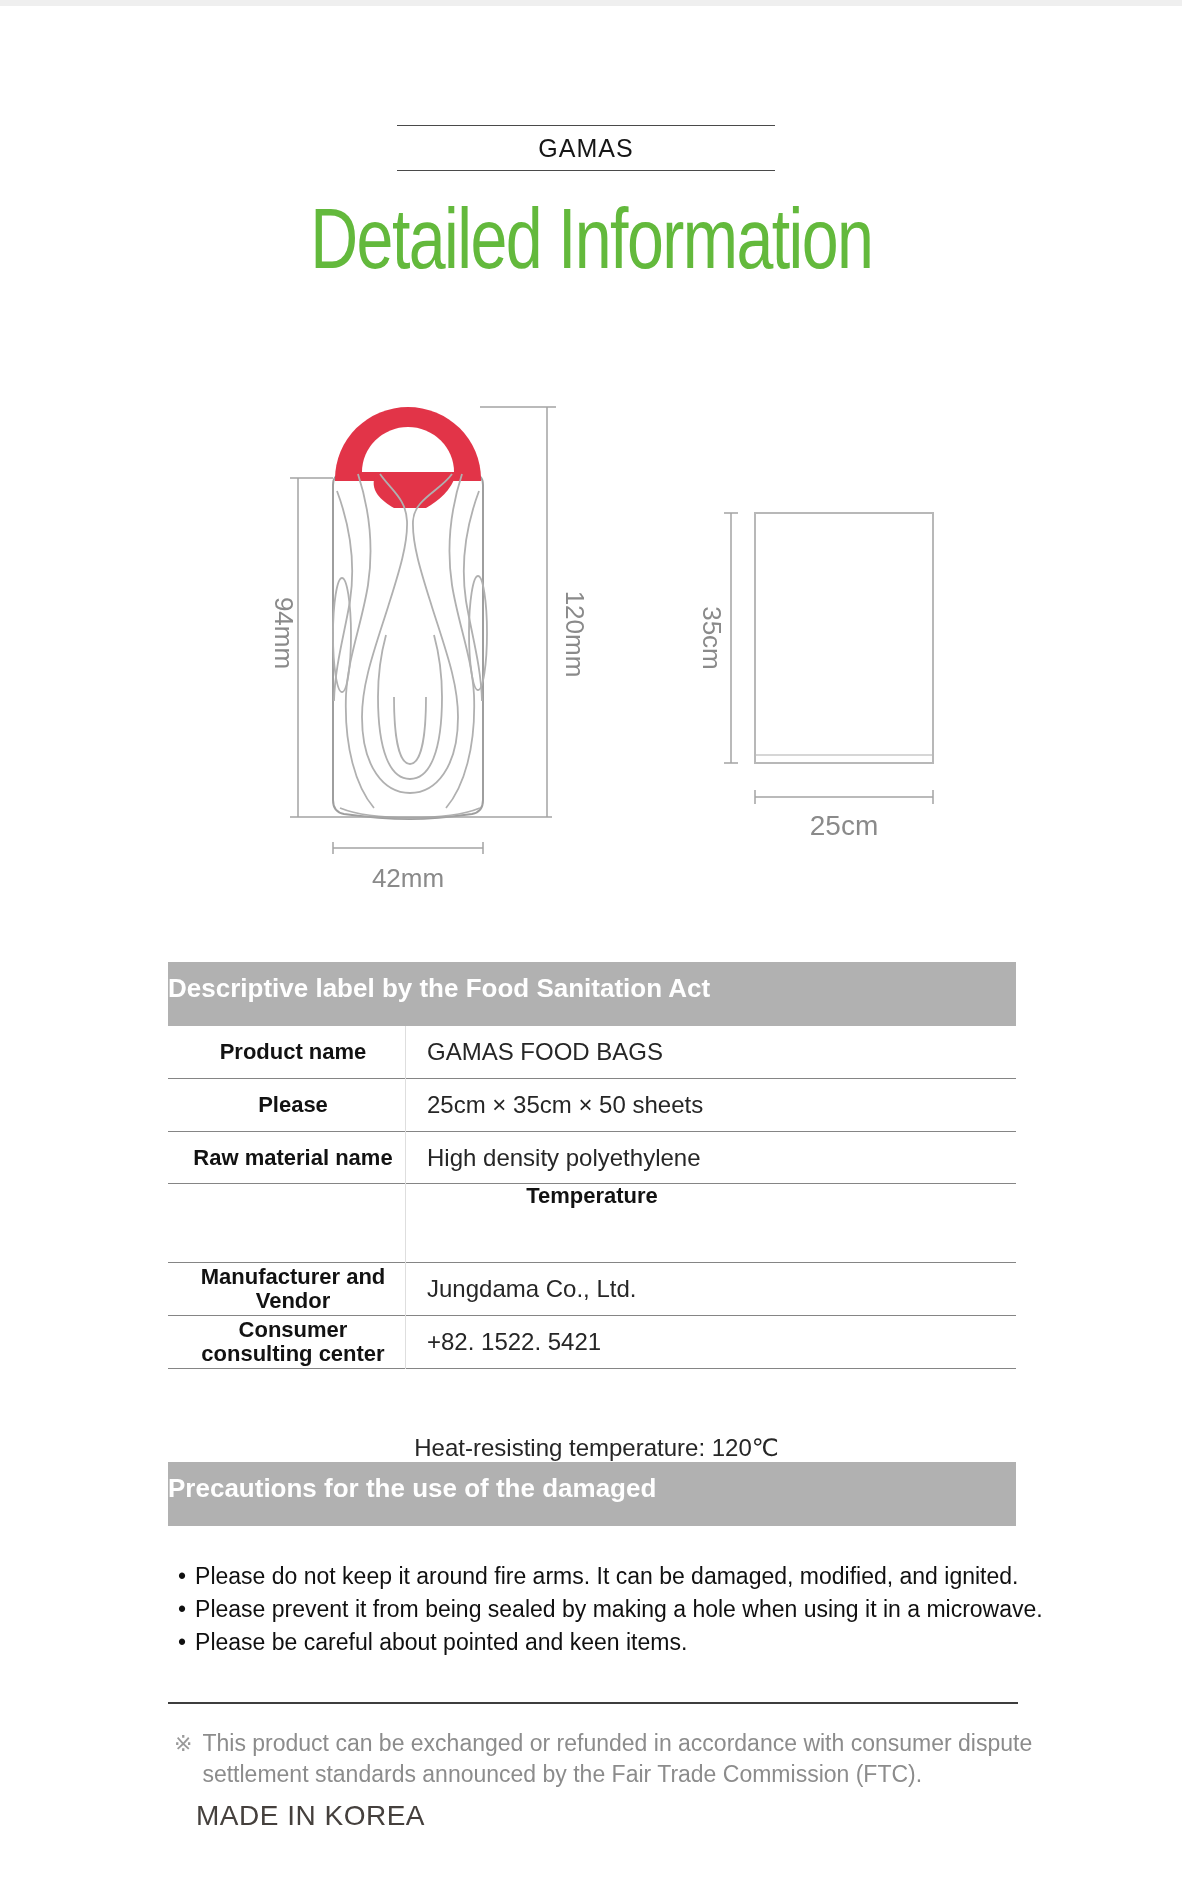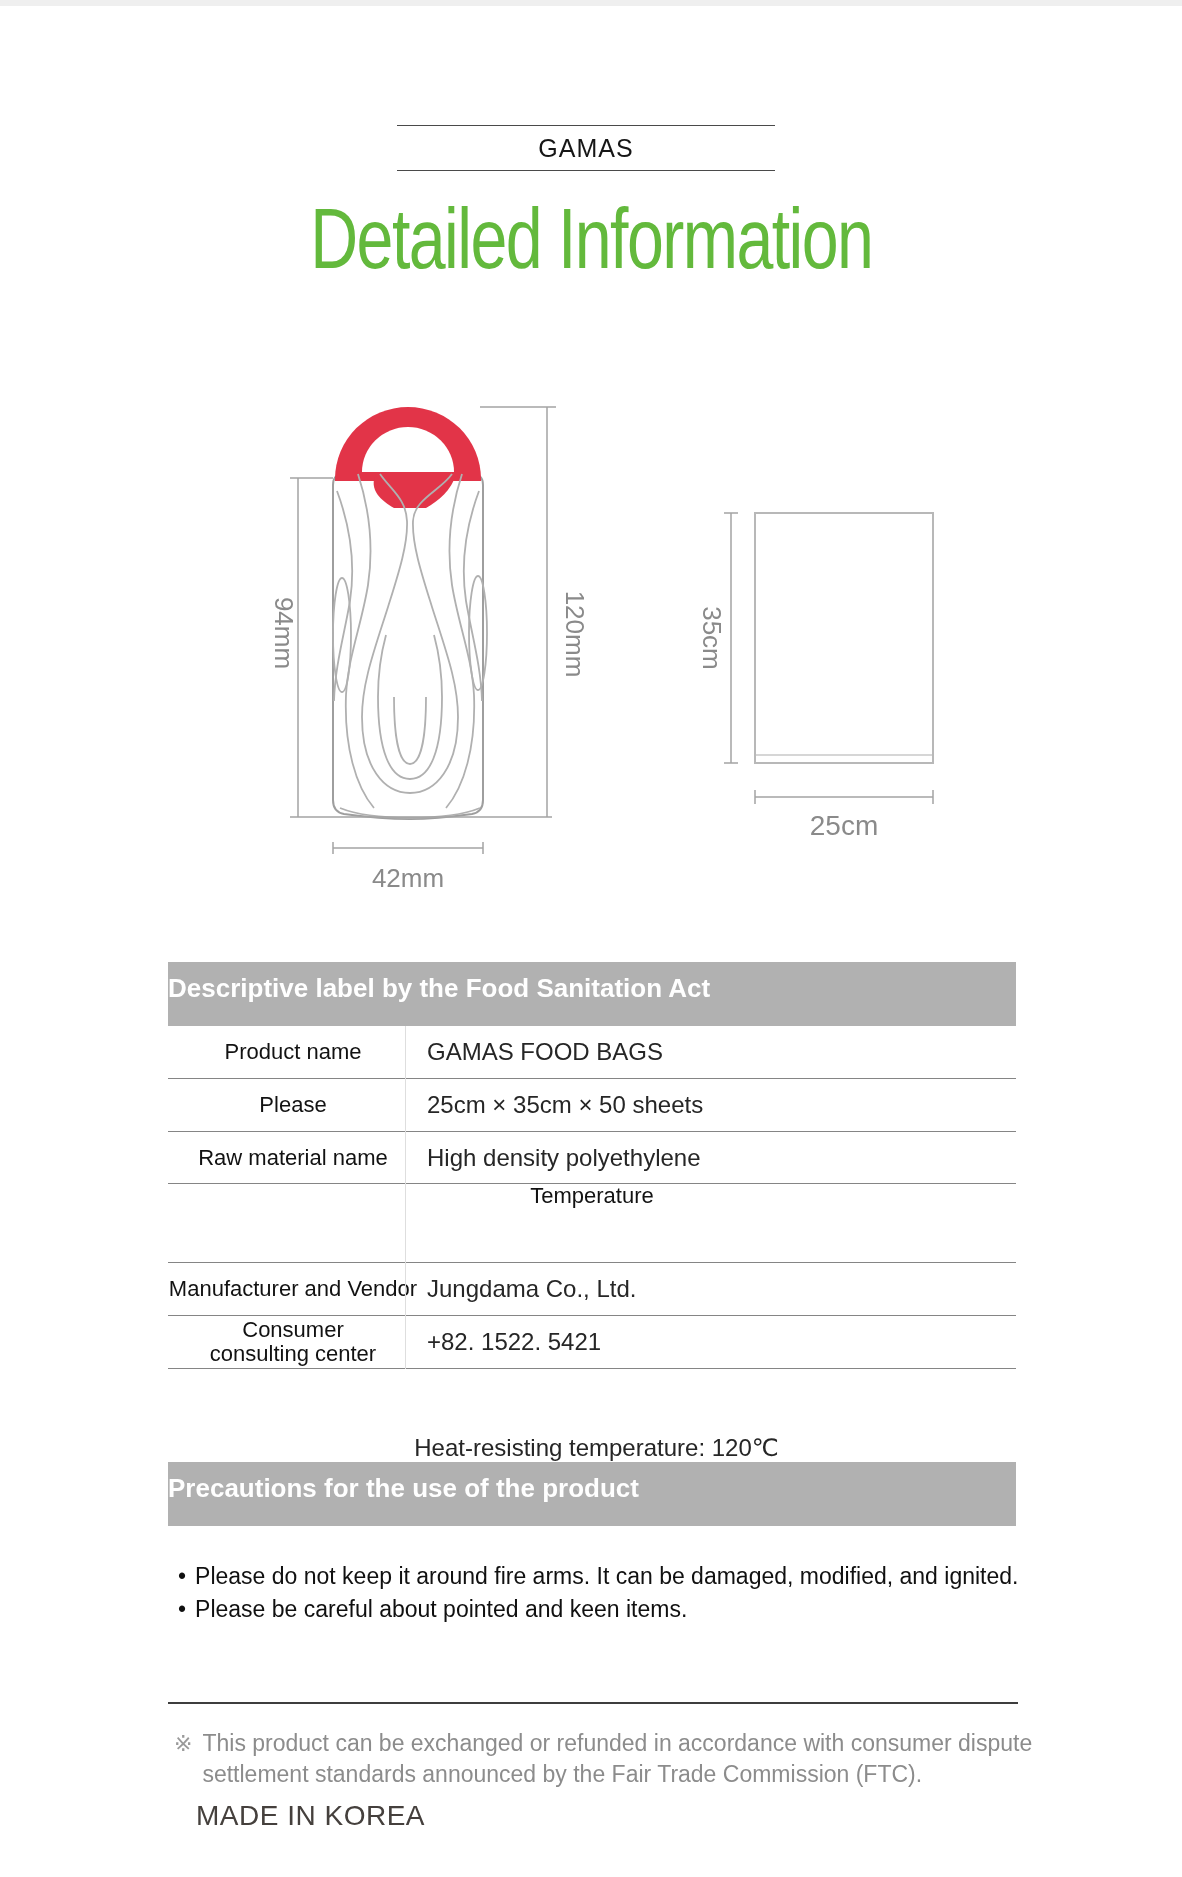--- a/index.html
+++ b/index.html
@@ -22,21 +22,21 @@
   
   .diagram { position:absolute; left:240px; top:395px; width:740px; height:510px; }
   .dim-label { font-size:26px; fill:#8a8a8a; }
 
   
   .spec-table { position:absolute; left:168px; top:962px; width:848px; }
   .bar { height:64px; line-height:53px; background:#b1b1b1; color:#ffffff;
          text-align:left; font-size:26px; font-weight:700; letter-spacing:0; }
   .spec-body { position:relative; }
   .spec-row { display:flex; align-items:center; border-bottom:1px solid #858585; }
-  .spec-label { width:250px; flex:0 0 250px; text-align:center; font-weight:400; font-size:22px; color:#121212; line-height:24px; }
+  .spec-label { width:250px; flex:0 0 250px; text-align:center; font-weight:700; font-size:22px; color:#121212; line-height:24px; }
   .spec-value { padding-left:259px; font-size:24px; color:#262626; line-height:28px; }
   .spec-row .spec-value { padding-left:9px; } 
   .spec-body .col-divider { position:absolute; left:237px; top:0; width:1px; height:100%; background:#dedede; }
   .multiline { white-space:pre-line; }
 
   .h53{height:53px;} .h52{height:52px;} .h79{height:79px;flex-direction:column;}
 
   
   .precautions-bar { position:absolute; left:168px; top:1462px; width:848px; }
   .bullet-list { position:absolute; left:178px; top:1560px; width:880px; list-style:none; }
@@ -152,24 +152,25 @@
       </div>
       <div class="spec-row h53">
         <div class="spec-label multiline">Consumer
 consulting center</div>
         <div class="spec-value">+82. 1522. 5421</div>
       </div>
     </div>
   </div>
 
   <div class="precautions-bar">
-    <div class="bar">Precautions for the use of the product</div>
+    <div class="bar">Precautions for the use of the damaged</div>
   </div>
   <ul class="bullet-list">
     <li>Please do not keep it around fire arms. It can be damaged, modified, and ignited.</li>
+    <li>Please prevent it from being sealed by making a hole when using it in a microwave.</li>
     <li>Please be careful about pointed and keen items.</li>
   </ul>
 
   <div class="footer-rule"></div>
   <div class="footnote">
     <span class="ref-mark">※</span>
     <div class="note-text">This product can be exchanged or refunded in accordance with consumer dispute
 settlement standards announced by the Fair Trade Commission (FTC).</div>
   </div>
   <div class="made-in">MADE IN KOREA</div>

